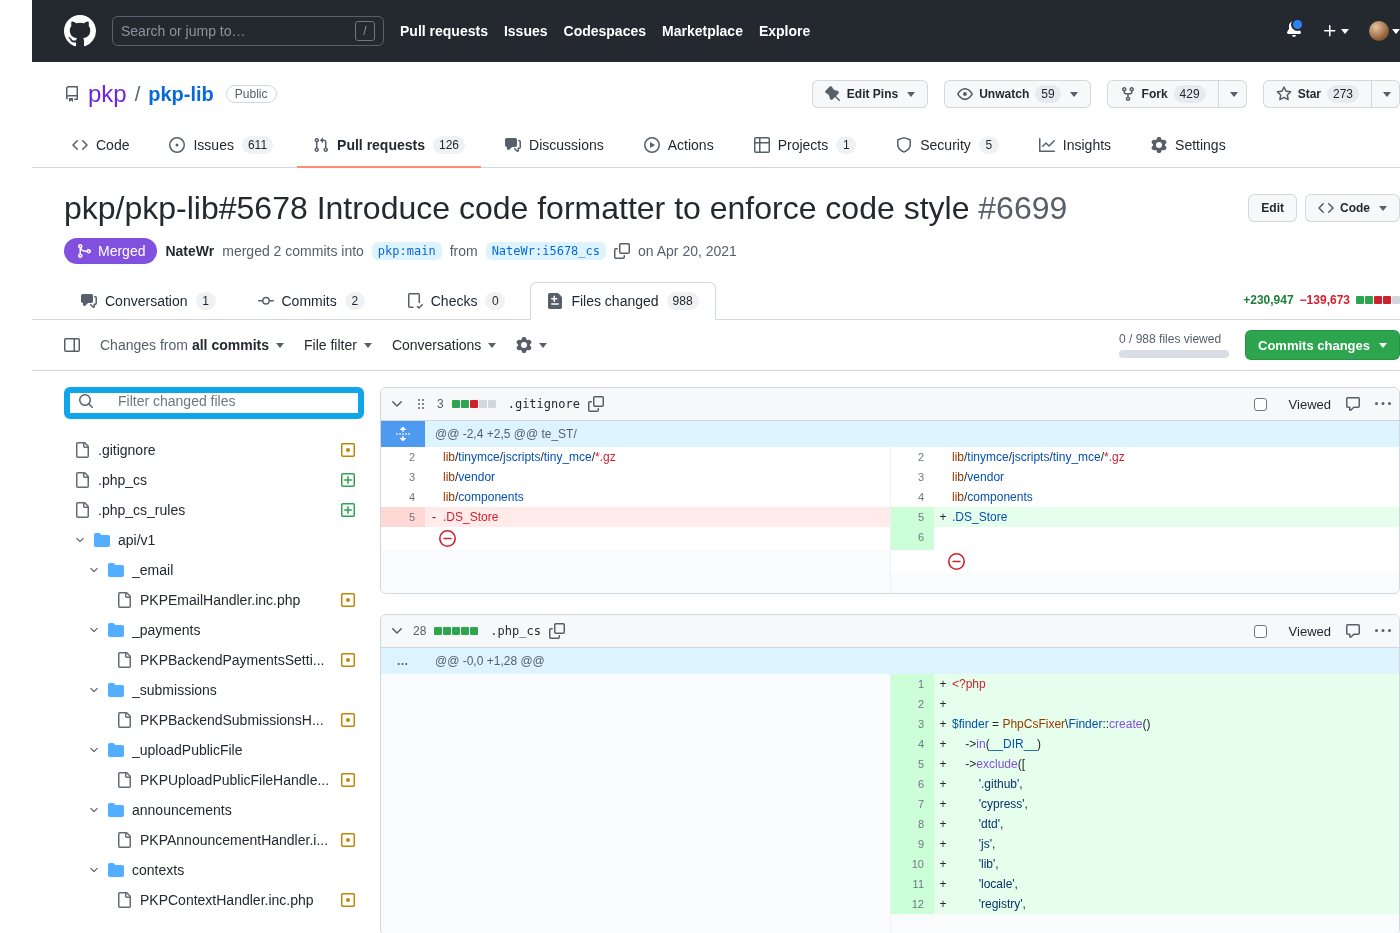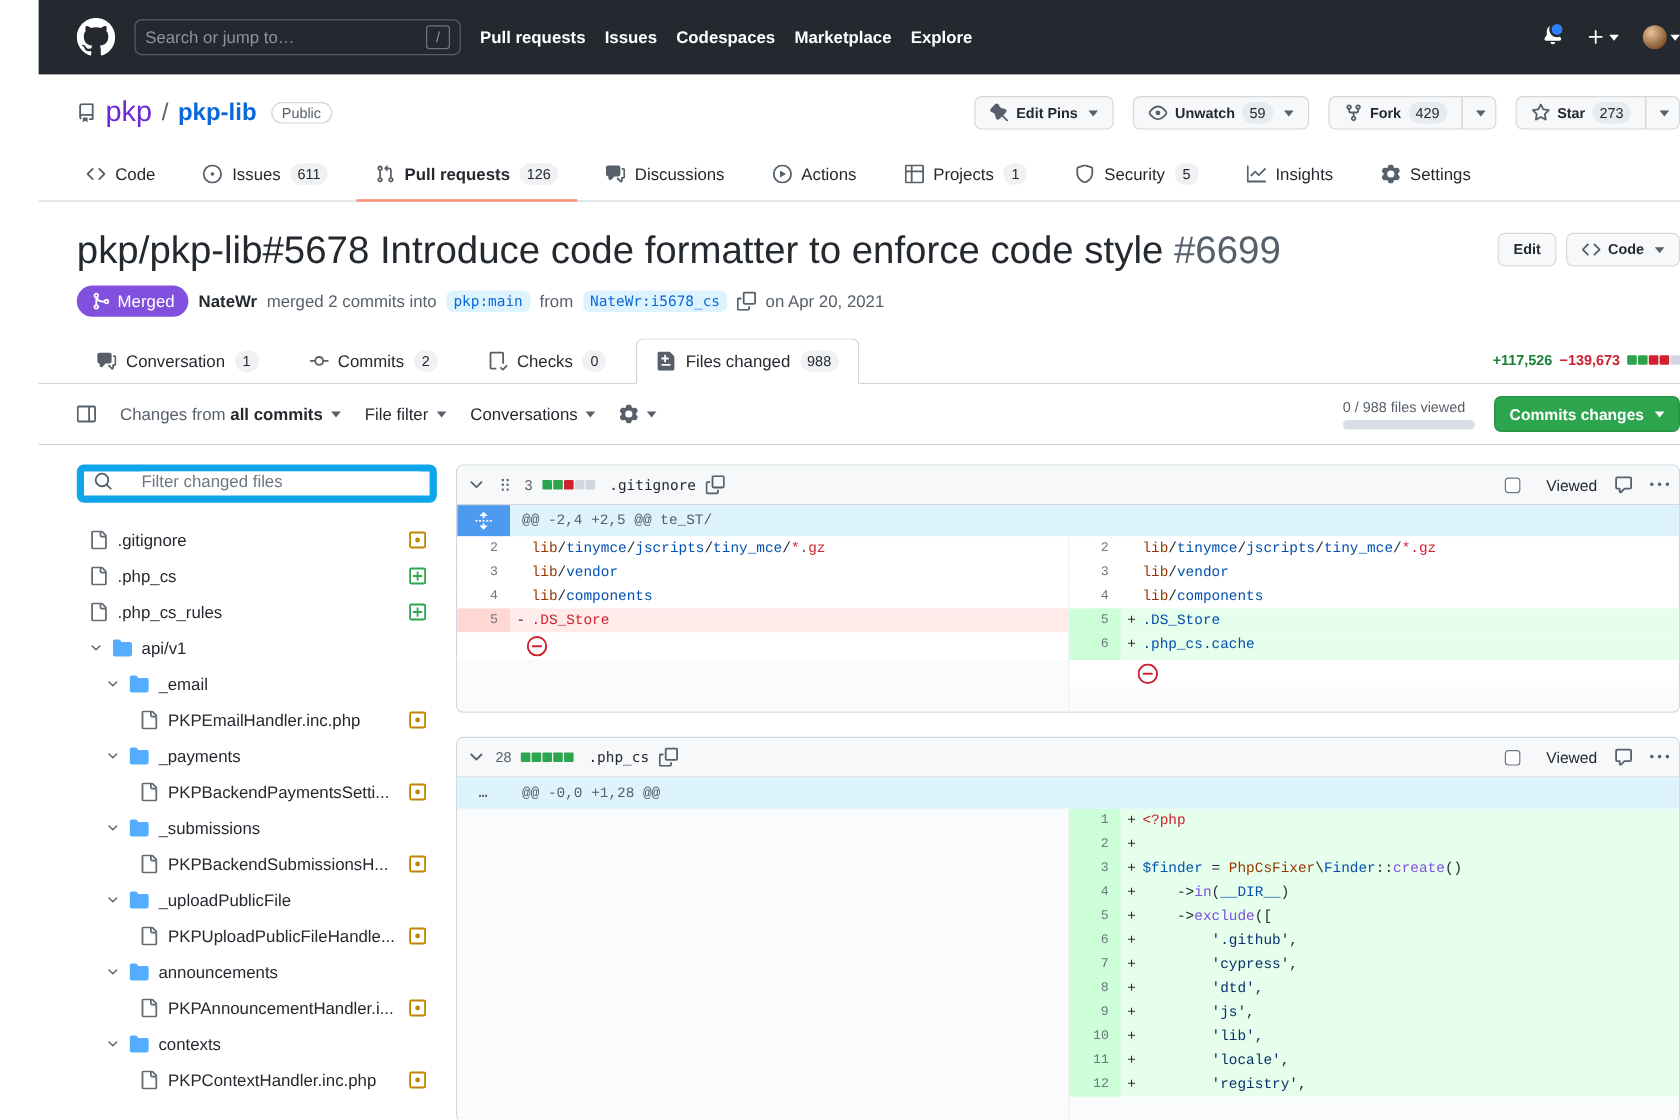--- a/index.html
+++ b/index.html
@@ -108,21 +108,21 @@
   
   .diffs { flex:1; min-width:0; }
   .filecard { border:1px solid #d0d7de; border-radius:6px; margin-bottom:20px; overflow:hidden; background:#fff; }
   .fhead { display:flex; align-items:center; gap:8px; padding:8px; background:#f6f8fa; border-bottom:1px solid #d0d7de; }
   .fchanges { font-size:12px; color:#57606a; }
   .fname { font-family:"DejaVu Sans Mono","Liberation Mono",monospace; font-size:12px; color:#24292f; margin-left:4px; cursor:pointer; }
   .fhead-right { margin-left:auto; display:flex; align-items:center; gap:14px; }
   .viewed { display:inline-flex; align-items:center; gap:22px; font-size:13px; cursor:pointer; }
   .cbox { width:13px; height:13px; border:1px solid #6e7781; border-radius:3px; background:#fff; display:inline-block; }
 
-  .dbody { font-family:Liberation Mono, monospace; font-size:12px; }
+  .dbody { font-family:Liberation Sans, sans-serif; font-size:12px; }
   .drow { display:grid; grid-template-columns:44px minmax(0,1fr) 44px minmax(0,1fr); }
   .drow.hunkrow { grid-template-columns:44px 1fr; }
   .dcell { min-height:20px; }
   .gut { line-height:20px; text-align:right; padding-right:10px; color:#6e7781; font-size:11px; user-select:none; cursor:pointer; }
   .code { white-space:pre; line-height:20px; padding-right:8px; overflow:hidden; }
   .sign { display:inline-block; width:18px; text-align:center; color:#24292f; }
   .gut.context { background:#fff; } .code.context { background:#fff; }
   .gut.add { background:#ccffd8; } .code.add { background:#e6ffec; }
   .gut.del { background:#ffd7d5; } .code.del { background:#ffebe9; }
   .gut.empty, .code.empty { background:#fafbfc; cursor:default; }
@@ -397,21 +397,21 @@
           <span class="ic">
             <svg viewBox="0 0 16 16" fill="currentColor">
               <path fill-rule="evenodd" d="M1 1.75C1 .784 1.784 0 2.75 0h7.586c.464 0 .909.184 1.237.513l2.914 2.914c.329.328.513.773.513 1.237v9.586A1.75 1.75 0 0 1 13.25 16H2.75A1.75 1.75 0 0 1 1 14.25ZM8 3.25a.75.75 0 0 0-1.5 0V5H4.75a.75.75 0 0 0 0 1.5H6.5v1.75a.75.75 0 0 0 1.5 0V6.5h1.75a.75.75 0 0 0 0-1.5H8Zm-3.25 7a.75.75 0 0 0 0 1.5h6.5a.75.75 0 0 0 0-1.5Z"></path>
             </svg>
           </span>
           <span>Files changed</span>
           <span class="counter">988</span>
         </span>
       </nav>
     <div class="diff-totals">
-      <span class="addnum">+117,526</span>
+      <span class="addnum">+230,947</span>
       <span class="delnum">−139,673</span>
       <span class="blocks">
           <span class="blk add"></span>
           <span class="blk add"></span>
           <span class="blk del"></span>
           <span class="blk del"></span>
           <span class="blk neutral"></span>
         </span>
     </div>
   </div>
@@ -758,21 +758,20 @@
               <div class="dcell code add"><span class="sign">+</span><span class="tok-b">.DS_Store</span></div>
             </div>
             <div class="drow">
               <div class="dcell gut" style="background:#fff"></div>
               <div class="dcell iconrow">
                 <svg viewBox="0 0 16 16" fill="currentColor">
                   <path fill-rule="evenodd" d="M8 0a8 8 0 1 1 0 16A8 8 0 0 1 8 0ZM1.5 8a6.5 6.5 0 1 0 13 0 6.5 6.5 0 0 0-13 0Zm3.25-.75h6.5a.75.75 0 0 1 0 1.5h-6.5a.75.75 0 0 1 0-1.5Z"></path>
                 </svg>
               </div>
               <div class="dcell gut add rg">6</div>
-              <div class="dcell code add"><span class="sign">+</span><span class="tok-b">.php_cs.cache</span></div>
             </div>
             <div class="drow">
               <div class="dcell gut empty"></div>
               <div class="dcell code empty"></div>
               <div class="dcell gut rg" style="background:#fff"></div>
               <div class="dcell iconrow">
                 <svg viewBox="0 0 16 16" fill="currentColor">
                   <path fill-rule="evenodd" d="M8 0a8 8 0 1 1 0 16A8 8 0 0 1 8 0ZM1.5 8a6.5 6.5 0 1 0 13 0 6.5 6.5 0 0 0-13 0Zm3.25-.75h6.5a.75.75 0 0 1 0 1.5h-6.5a.75.75 0 0 1 0-1.5Z"></path>
                 </svg>
               </div>

